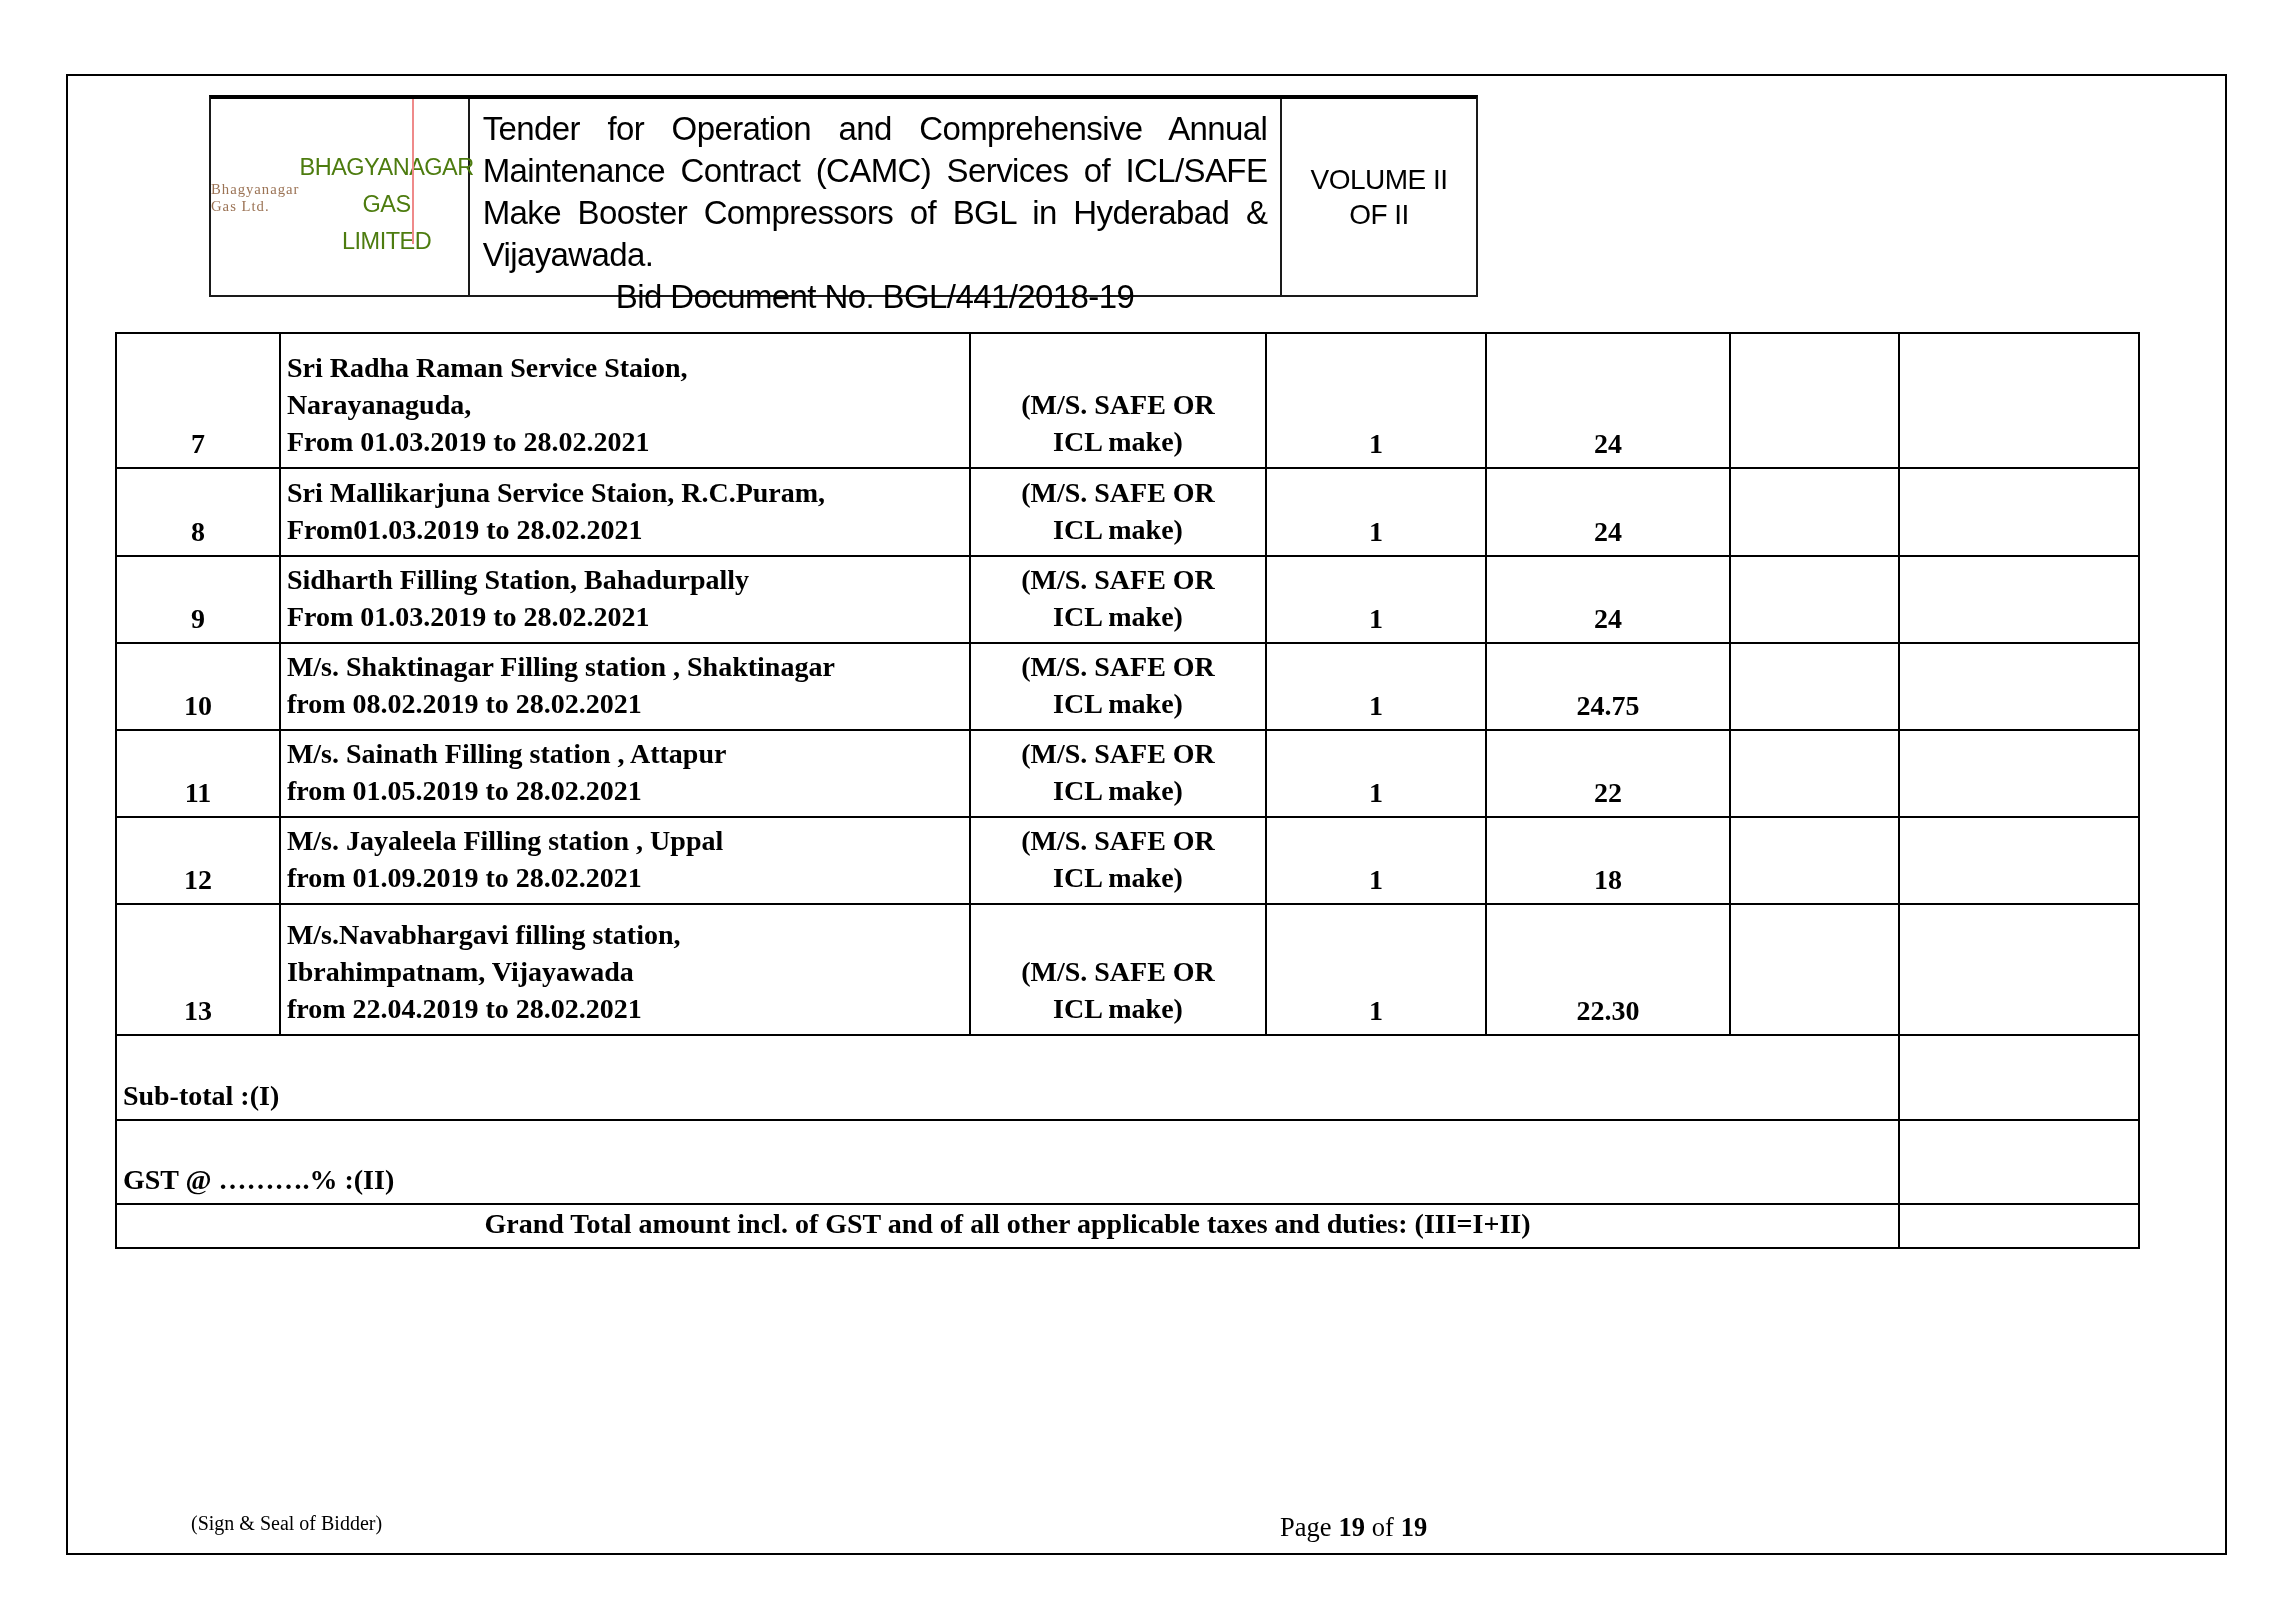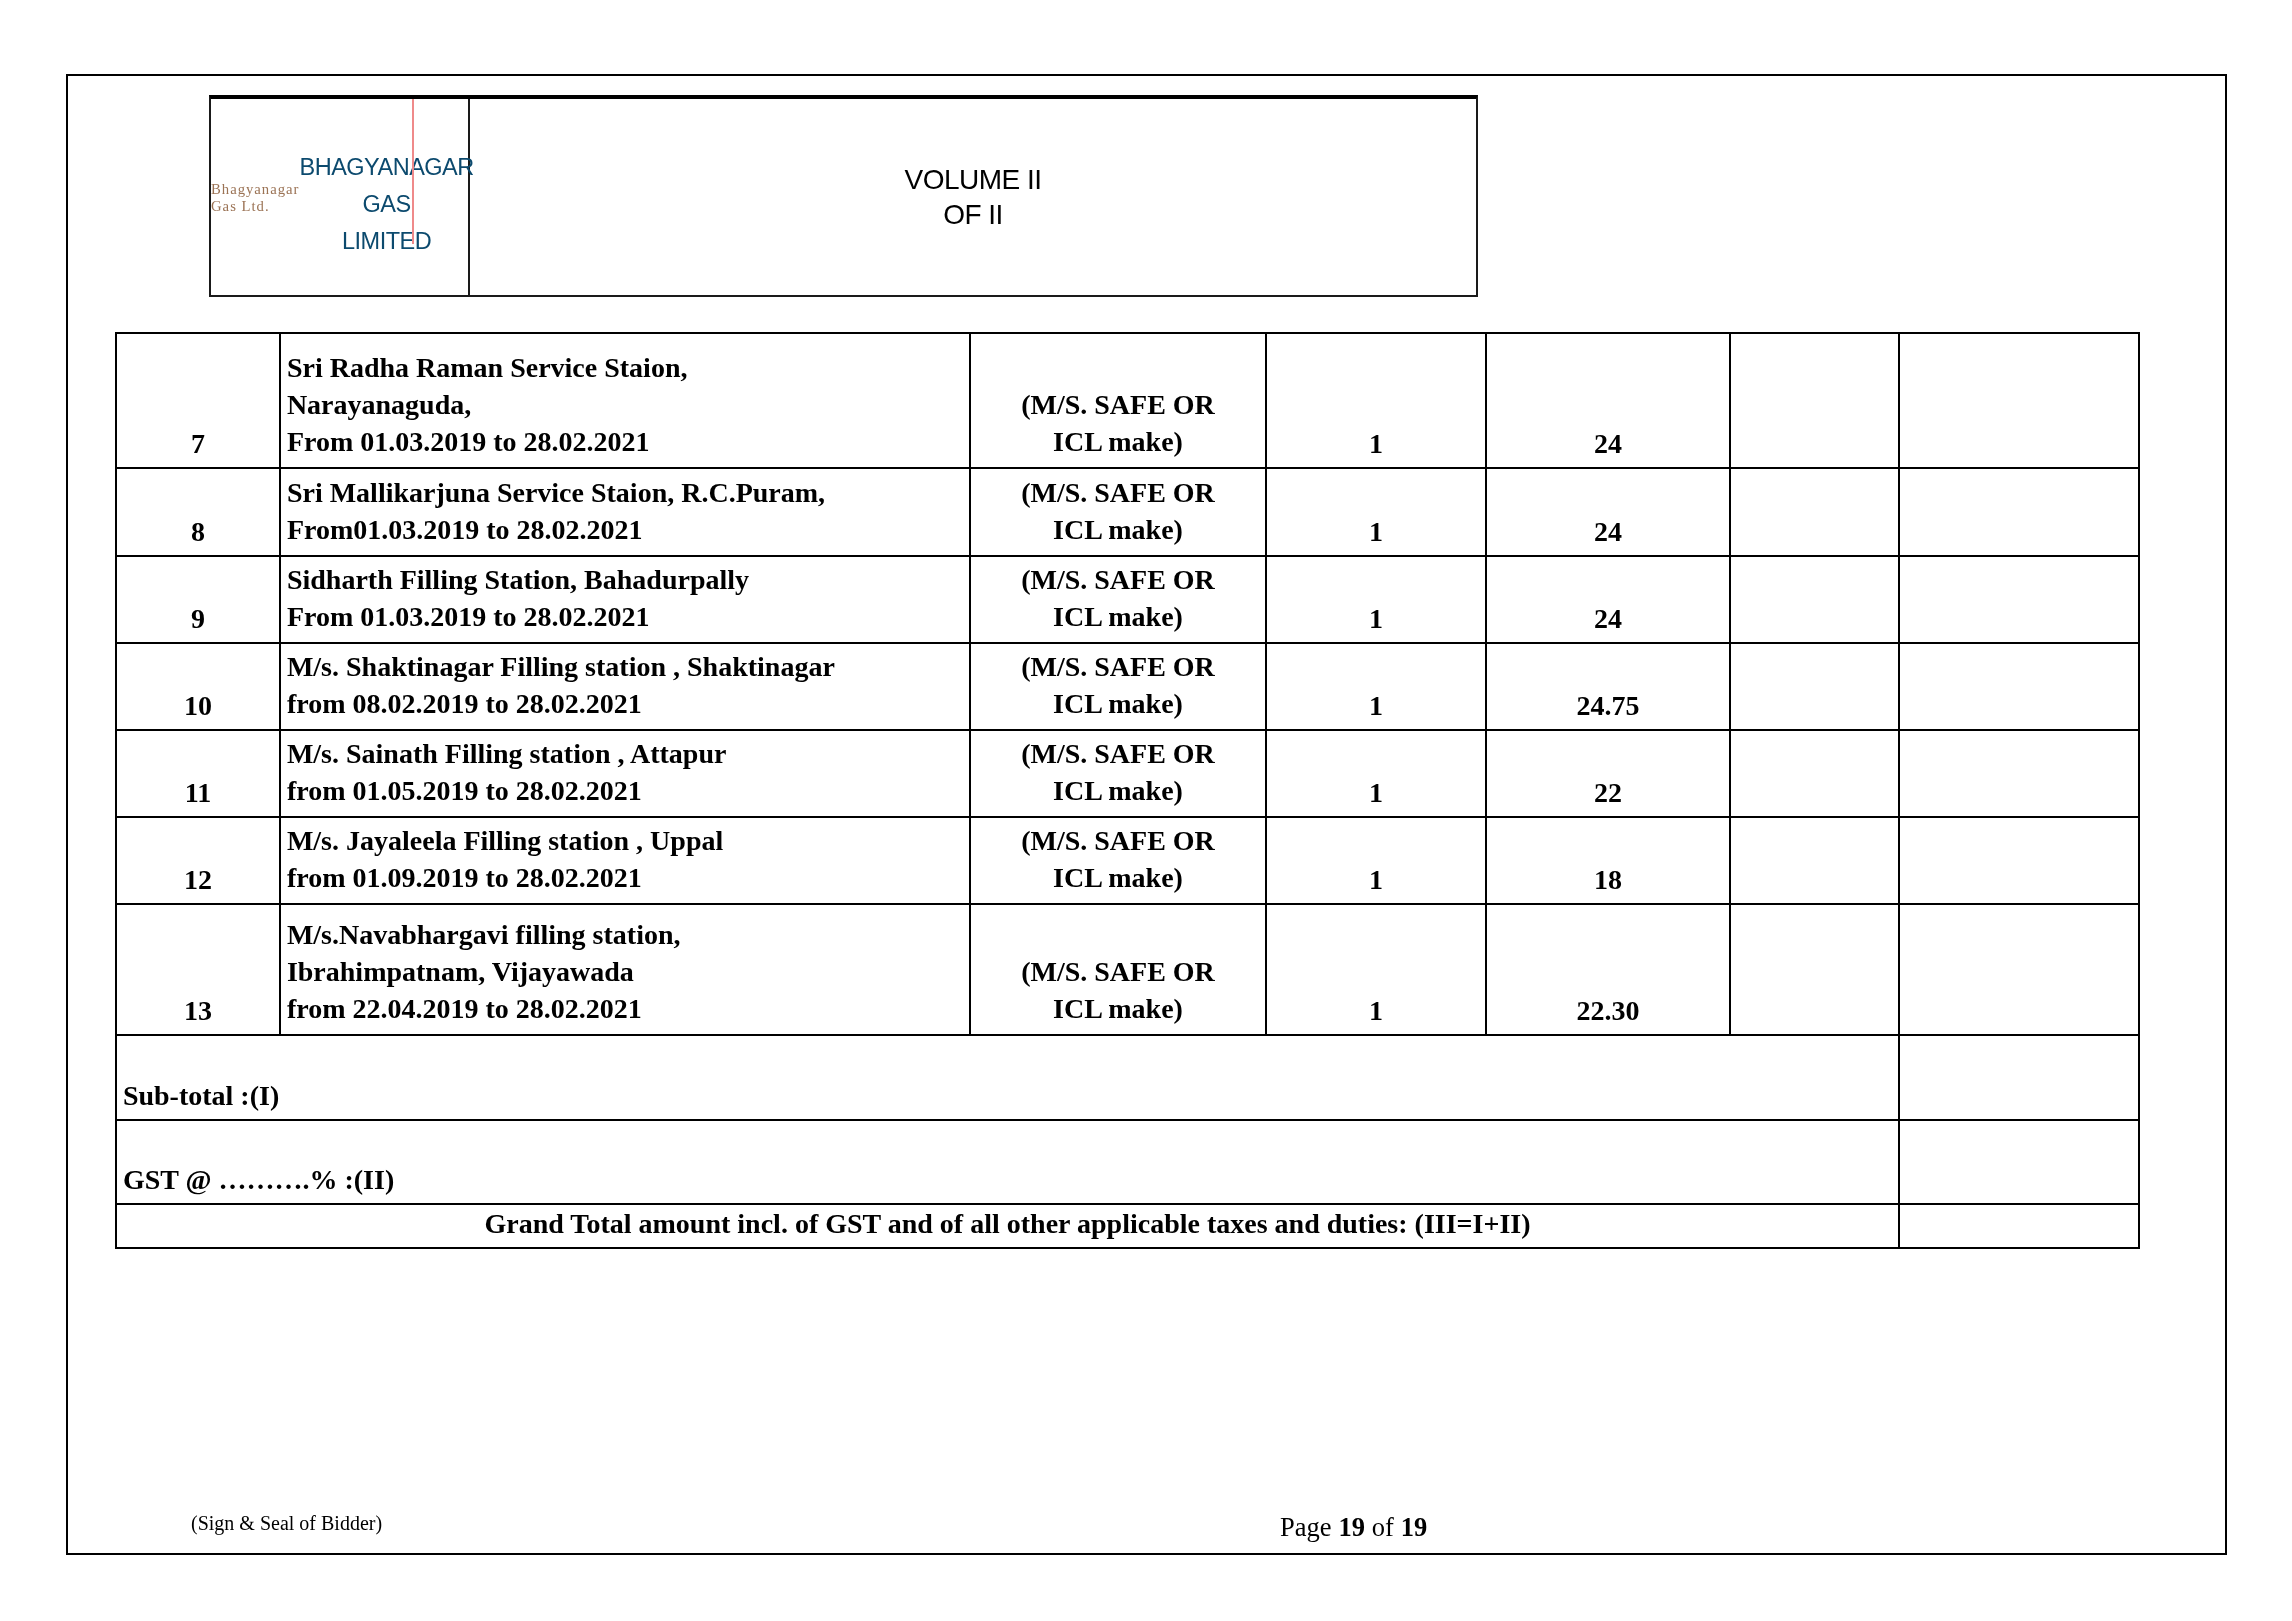--- a/index.html
+++ b/index.html
@@ -49,21 +49,21 @@
     font-size: 14.7px;
     color: #9b7355;
     letter-spacing: 1px;
     margin-top: -3.9px;
   }
   .org-name {
     margin-top: 9.8px;
     font-size: 23.5px;
     line-height: 28px;
     text-align: center;
-    color: #0c4a6e;
+    color: #4d7c0f;
     letter-spacing: -0.5px;
   }
   .title-cell {
     width: 812px;
     border-right: 2px solid #1a1a1a;
     box-sizing: border-box;
     padding: 8.8px 12.7px 0 12.7px;
     font-size: 33px;
     line-height: 42px;
     letter-spacing: -0.6px;
@@ -168,20 +168,27 @@
         <path d="M64,24 L74,33 L67,57 L60,49 Z" fill="#2b3db0"></path>
 
         <text x="50" y="70" text-anchor="middle" font-family="Liberation Serif, serif" font-weight="bold" font-size="17" fill="#e34545">BGL</text>
         <rect x="35" y="73" width="30" height="2.5" fill="#f3e413"></rect>
       </svg>
       <div class="logo-small-name">Bhagyanagar Gas Ltd.</div>
       <div class="org-name preline">BHAGYANAGAR GAS
 LIMITED</div>
     </div>
 
+    <div class="title-cell">
+      <div class="title-line-just">Tender for Operation and Comprehensive Annual</div>
+      <div class="title-line-just">Maintenance Contract (CAMC) Services of ICL/SAFE</div>
+      <div class="title-line-just">Make Booster Compressors of BGL in Hyderabad &amp;</div>
+      <div class="title-line-left">Vijayawada.</div>
+      <div class="title-line-center">Bid Document No. BGL/441/2018-19</div>
+    </div>
 
     <div class="volume-cell">
       <div>VOLUME II</div>
       <div>OF II</div>
     </div>
   </div>
 
   <table class="price-table">
     <colgroup>
       <col style="width:164px">

